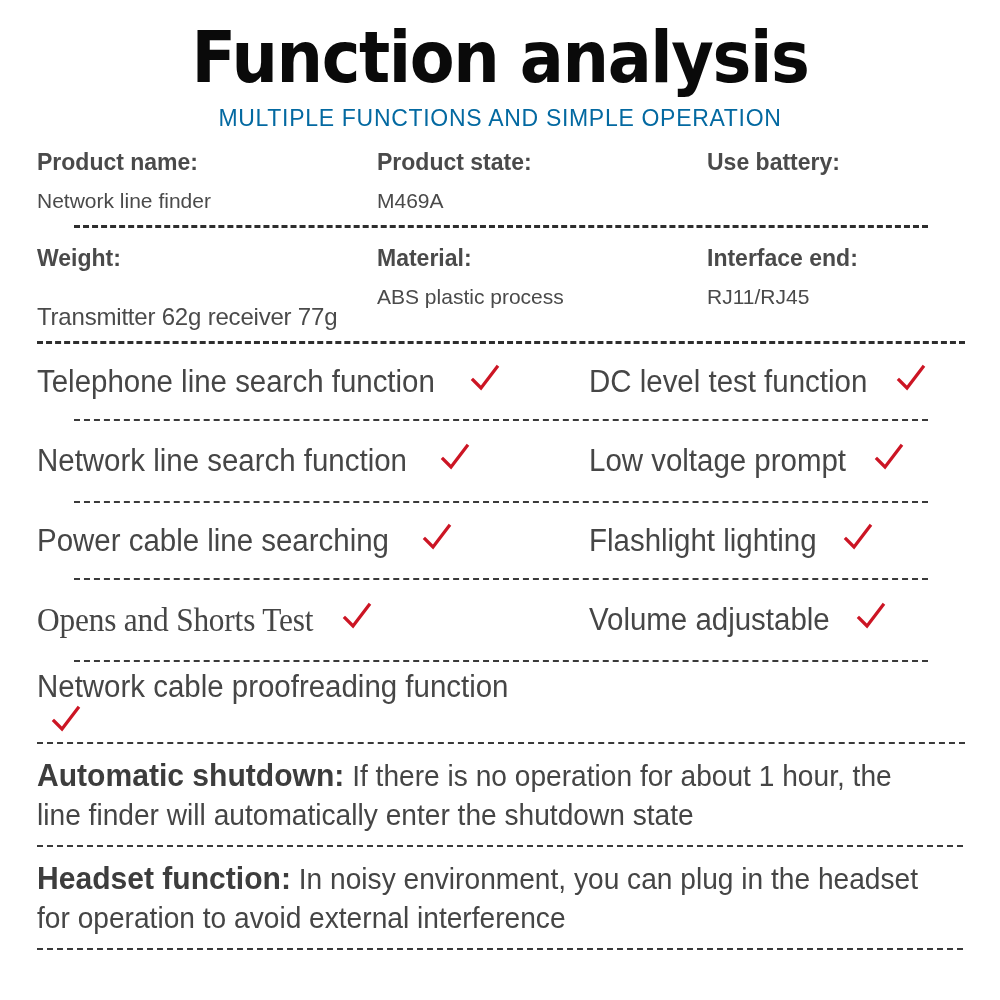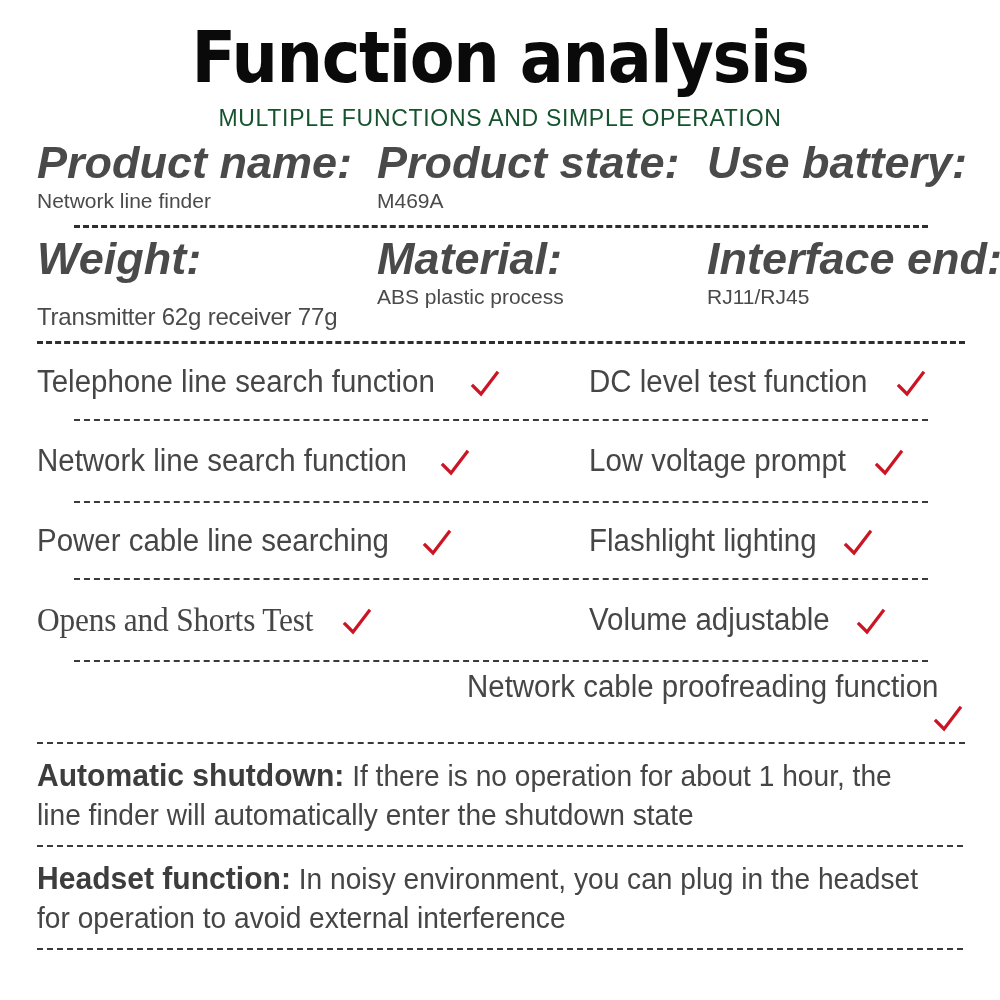--- a/index.html
+++ b/index.html
@@ -38,21 +38,21 @@
     letter-spacing: -1.5px;
     transform: scaleX(0.92);
     transform-origin: center;
     white-space: nowrap;
   }
   .subtitle {
     margin-top: 6px;
     font-family: "Liberation Sans", sans-serif;
     font-size: 23px;
     line-height: 28px;
-    color: #14532d;
+    color: #0369a1;
     letter-spacing: 0.7px;
     white-space: nowrap;
   }
 
   
   .dash {
     height: 0;
     margin: 0 35px 0 37px;
     border-top: 3px dashed #2e2e2e;
   }
@@ -74,25 +74,24 @@
     display: flex;
     flex-direction: column;
   }
   .spec-cell.c1 { width: 340px; }
   .spec-cell.c2 { width: 330px; }
   .spec-cell.c3 { width: 255px; justify-content: flex-end; }
 
   .spec-label {
     font-family: "Liberation Sans", sans-serif;
     font-weight: bold;
-    font-size: 45px;
+    font-size: 23px;
     line-height: 41px;
     color: #4a4a4a;
     white-space: nowrap;
-    font-style: italic;
   }
   .spec-value {
     font-family: "Liberation Sans", sans-serif;
     font-weight: normal;
     font-size: 21px;
     line-height: 36px;
     color: #4a4a4a;
     white-space: nowrap;
   }
   .spec-value.small {
@@ -108,21 +107,21 @@
   .feat-row {
     display: flex;
     align-items: center;
     height: 75px;
     position: relative;
   }
   .feat-row.tall { height: 80px; }
 
   .feat-item {
     display: flex;
-    align-items: flex-end;
+    align-items: flex-start;
   }
   .feat-item.left  { width: 552px; }
   .feat-item.wide  { width: 100%; flex-direction: column; }
 
   .feat-text {
     font-family: "Liberation Sans", sans-serif;
     font-weight: normal;
     font-size: 31px;
     line-height: 36px;
     color: #464646;

